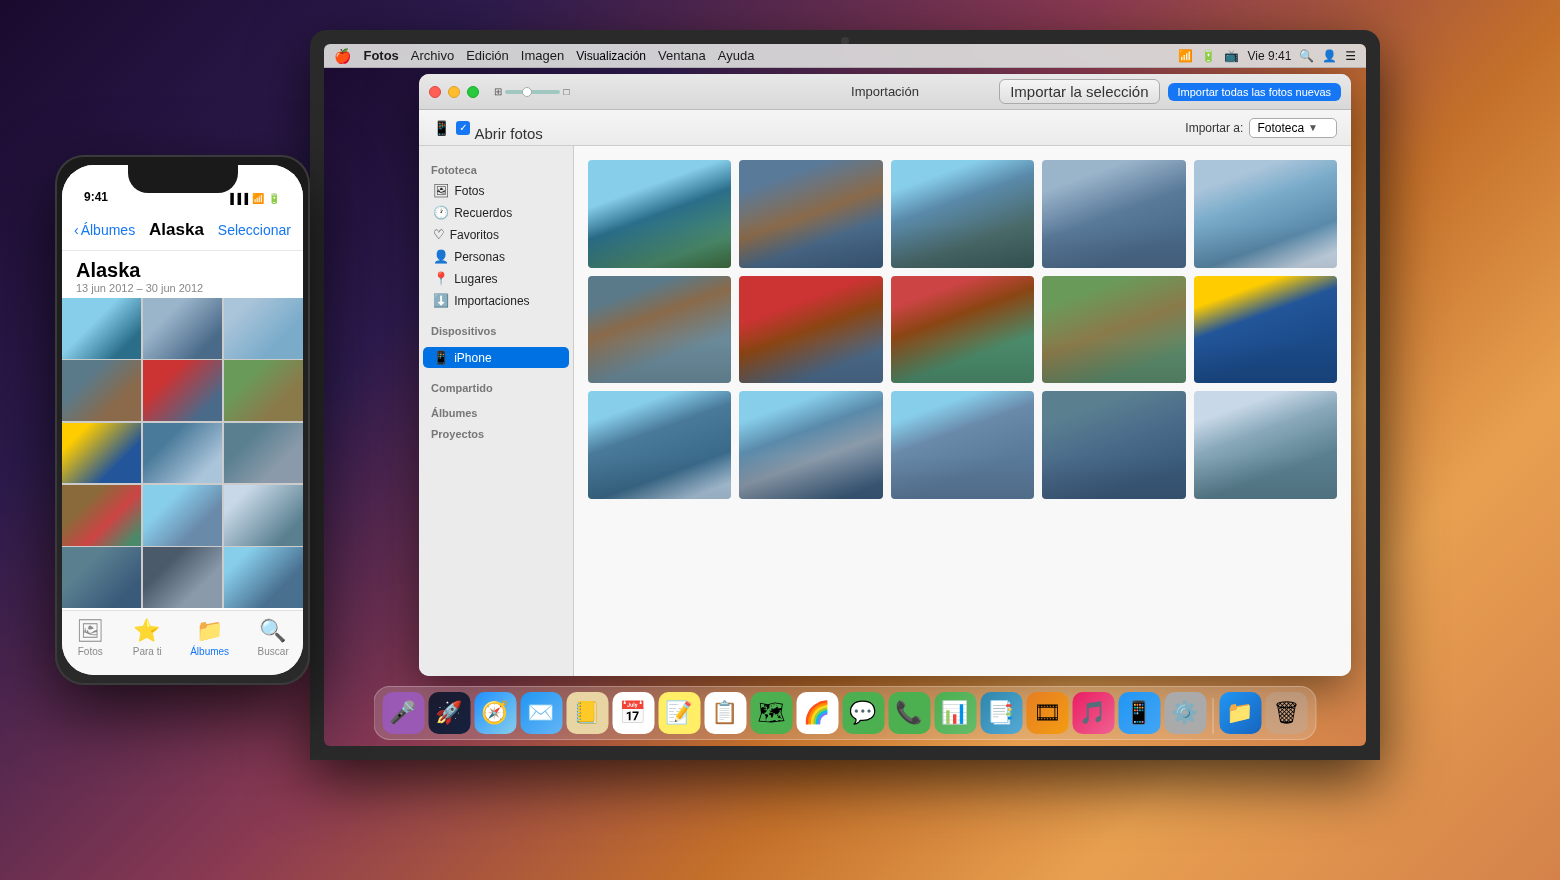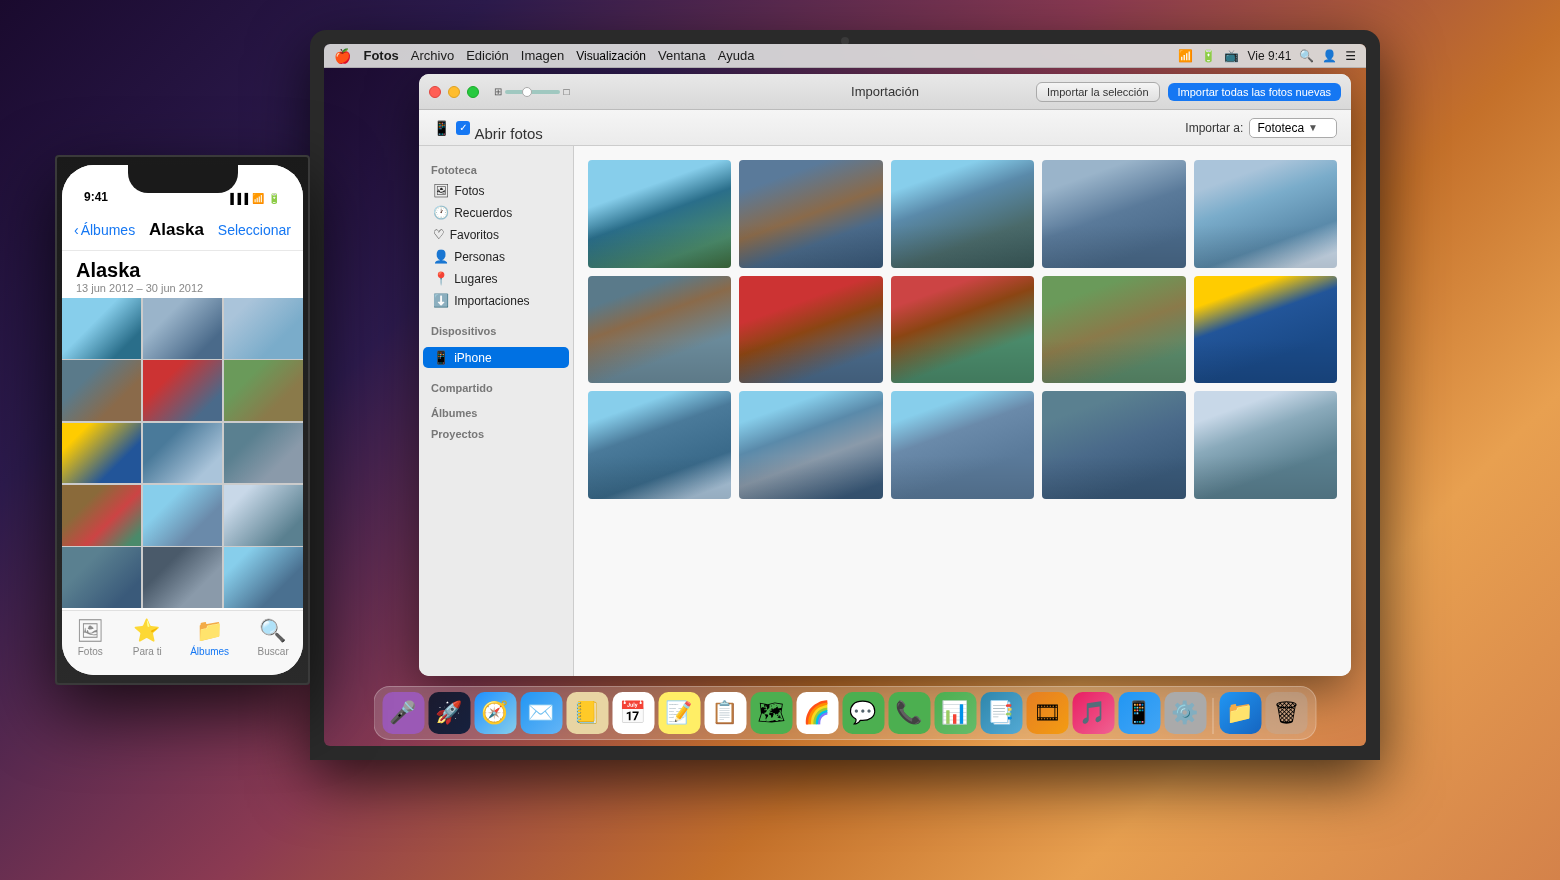--- a/index.html
+++ b/index.html
@@ -59,21 +59,21 @@
             <span style="font-size:10px;color:#555;">⊞</span>
             <div style="width:55px;height:4px;background:#a0c8c0;border-radius:2px;position:relative;">
               <div style="width:10px;height:10px;background:white;border:1px solid #aaa;border-radius:50%;position:absolute;top:-3px;left:40%;transform:translateX(-50%);cursor:pointer;"></div>
             </div>
             <span style="font-size:10px;color:#555;">□</span>
           </div>
 
           <div style="position:absolute;left:50%;transform:translateX(-50%);font-size:13px;font-weight:500;color:#333;text-align:right;">Importación</div>
 
           <div style="margin-left:auto;display:flex;gap:8px;align-items:center;">
-            <button style="background:linear-gradient(180deg,#f5f5f5,#e0e0e0);border:1px solid #aaa;border-radius:6px;padding:3px 10px;font-size:11px;color:#333;cursor:pointer;">Importar la selección</button>
+            <button style="background:linear-gradient(180deg,#f5f5f5,#e0e0e0);border:1px solid #aaa;border-radius:6px;padding:3px 10px;font-size:15px;color:#333;cursor:pointer;">Importar la selección</button>
             <button style="background:#1577f3;border:none;border-radius:6px;padding:3px 10px;font-size:11px;color:white;cursor:pointer;font-weight:500;">Importar todas las fotos nuevas</button>
           </div>
         </div>
 
         <div style="height:36px;background:linear-gradient(180deg,#f5f5f5,#ebebeb);border-bottom:1px solid #ccc;display:flex;align-items:center;padding:0 14px;flex-shrink:0;">
           <span style="font-size:14px;margin-right:6px;">📱</span>
           <div style="width:14px;height:14px;background:#1577f3;border-radius:3px;display:flex;align-items:center;justify-content:center;color:white;font-size:10px;margin-right:4px;cursor:pointer;">✓</div>
           <span style="font-size:15px;color:#333;margin-top:12px;">Abrir fotos</span>
           <div style="margin-left:auto;display:flex;align-items:center;gap:6px;">
             <span style="font-size:12px;color:#333;">Importar a:</span>
@@ -202,21 +202,21 @@
         <div style="width:42px;height:42px;border-radius:10px;background:linear-gradient(135deg,#2196f3,#1565c0);display:flex;align-items:center;justify-content:center;font-size:22px;cursor:pointer;">📁</div>
         <div style="width:42px;height:42px;border-radius:10px;background:rgba(180,180,180,0.3);display:flex;align-items:center;justify-content:center;font-size:22px;cursor:pointer;">🗑</div>
       </div>
 
     </div>
   </div>
 
 
 </div>
 
-<div style="position:absolute;left:55px;top:155px;width:255px;height:530px;background:linear-gradient(180deg,#1a1a1a,#2a2a2a);border-radius:4px;box-shadow:0 25px 70px rgba(0,0,0,0.75),inset 0 0 0 2px #3a3a3a;z-index:200;overflow:hidden;">
+<div style="position:absolute;left:55px;top:155px;width:255px;height:530px;background:linear-gradient(180deg,#1a1a1a,#2a2a2a);border-radius:29px;box-shadow:0 25px 70px rgba(0,0,0,0.75),inset 0 0 0 2px #3a3a3a;z-index:200;overflow:hidden;">
 
   <div style="position:absolute;top:10px;left:7px;right:7px;bottom:10px;background:white;border-radius:32px;overflow:hidden;">
 
     <div style="position:absolute;top:0;left:50%;transform:translateX(-50%);width:110px;height:28px;background:#1a1a1a;border-radius:0 0 20px 20px;z-index:20;"></div>
 
     <div style="height:44px;background:white;display:flex;align-items:flex-end;padding:0 22px 5px;font-size:12px;font-weight:600;color:#000;justify-content:space-between;position:relative;z-index:5;">
       <span>9:41</span>
       <div style="display:flex;align-items:center;gap:4px;font-size:10px;">
         <span>▐▐▐</span>
         <span>📶</span>

